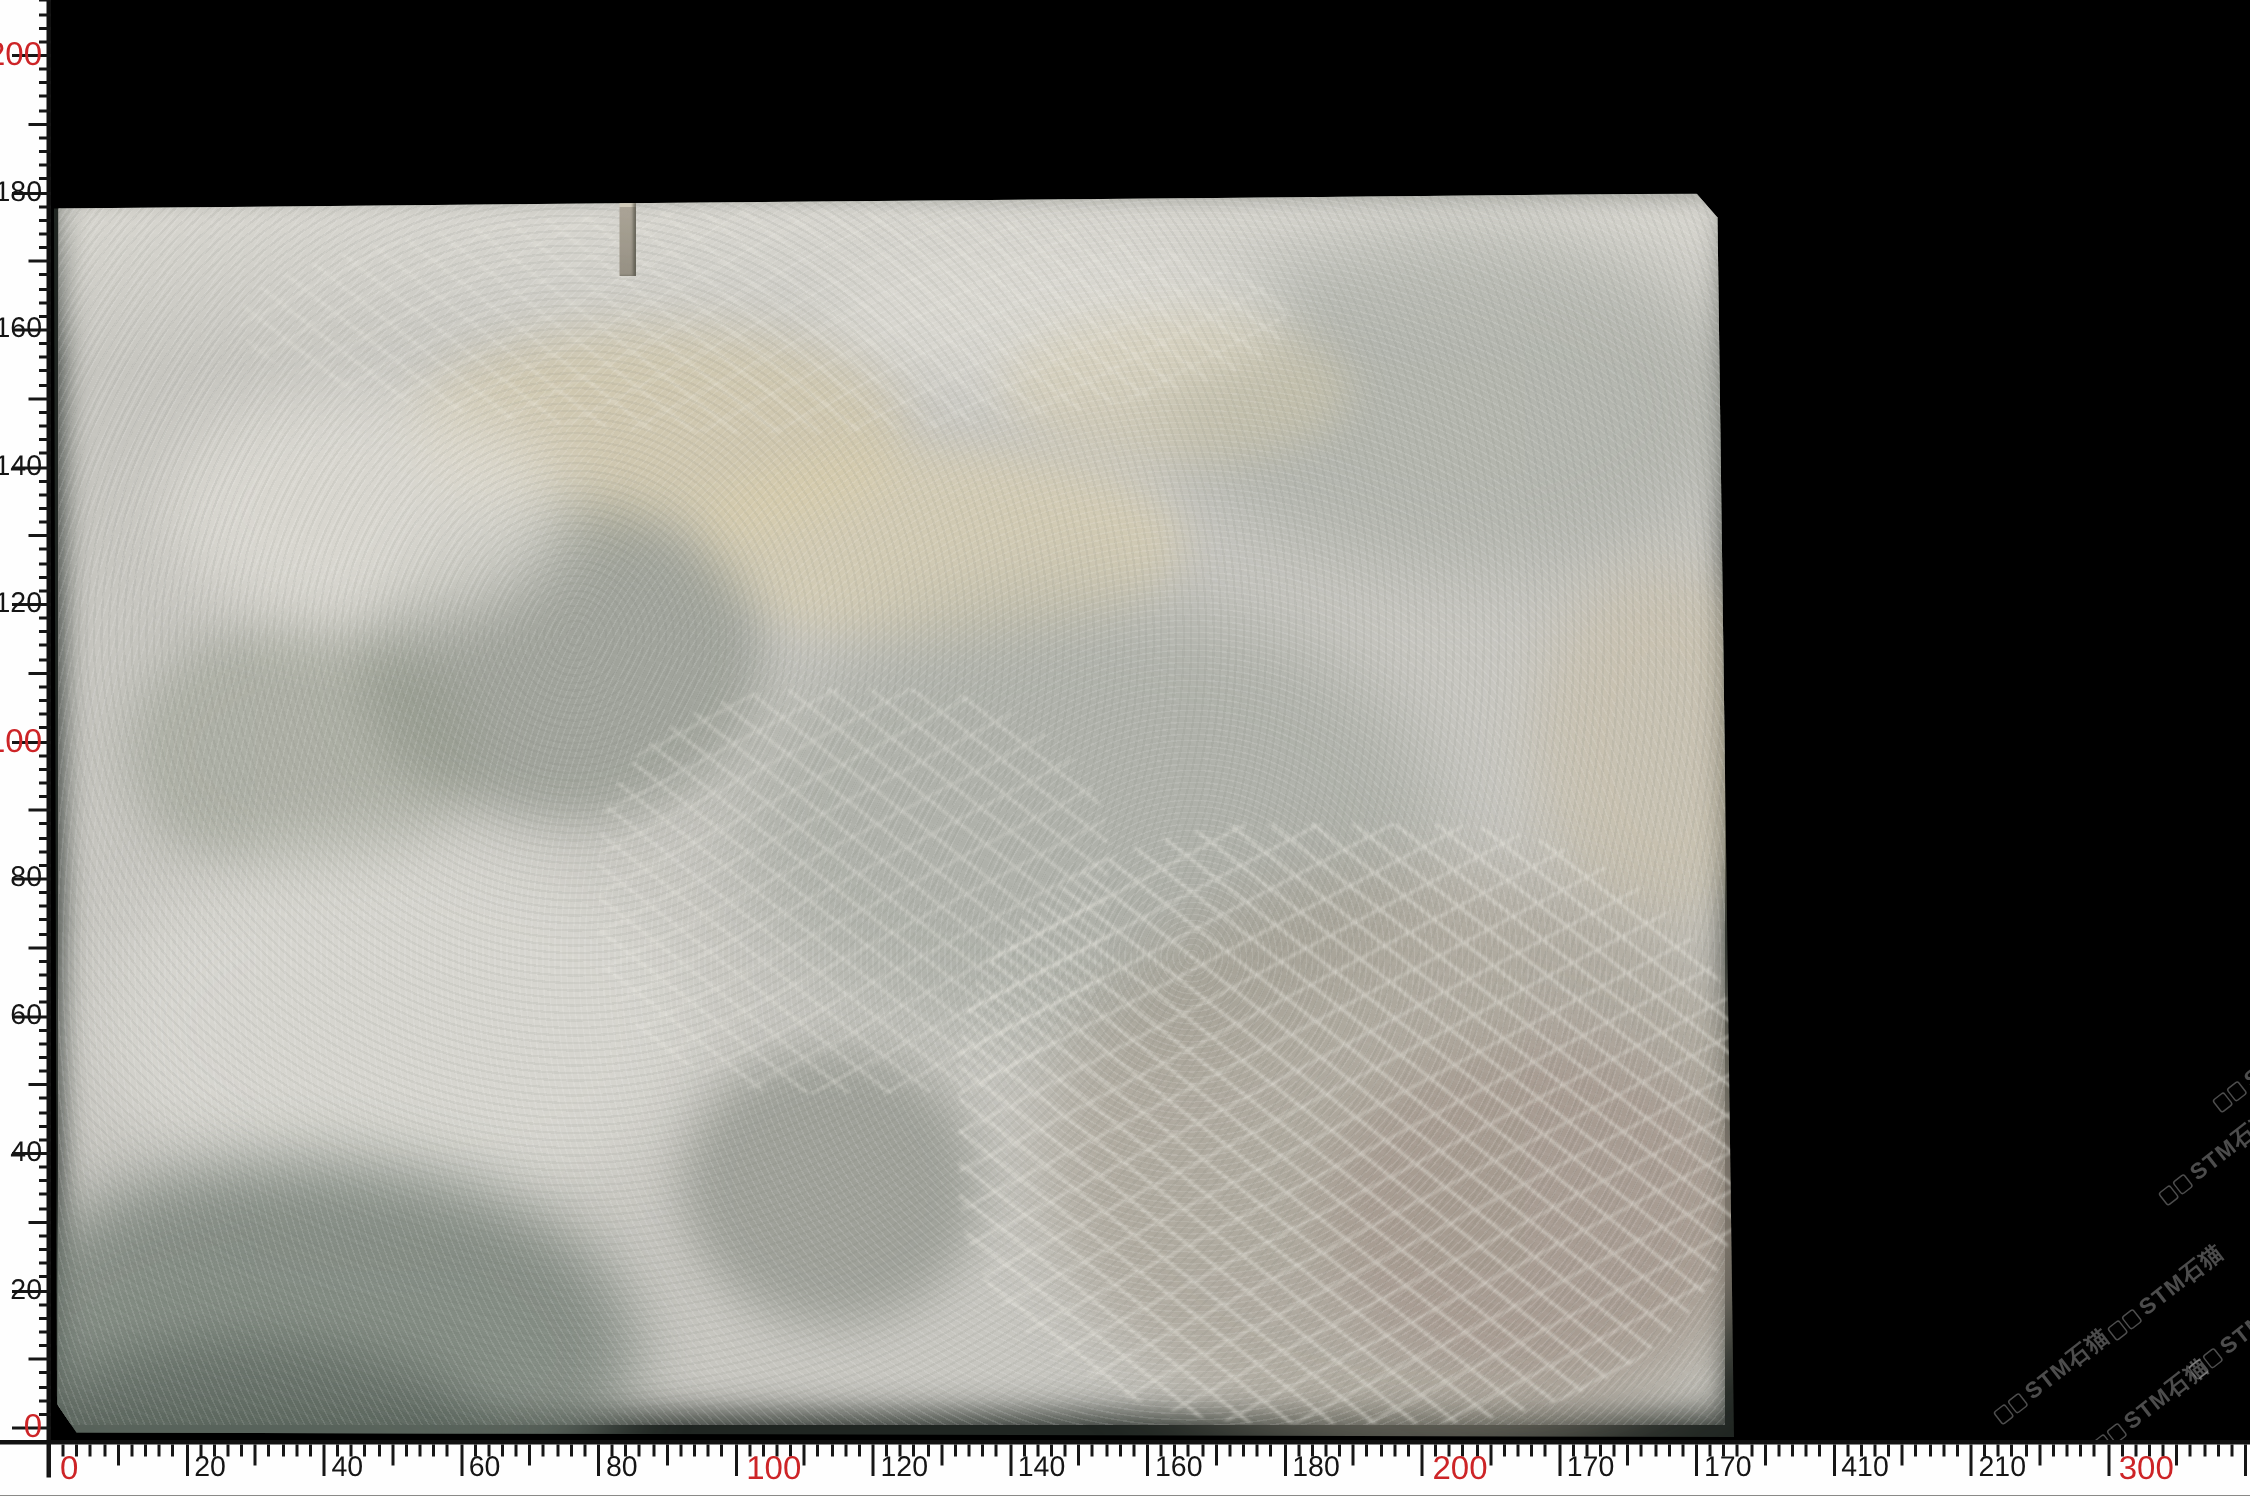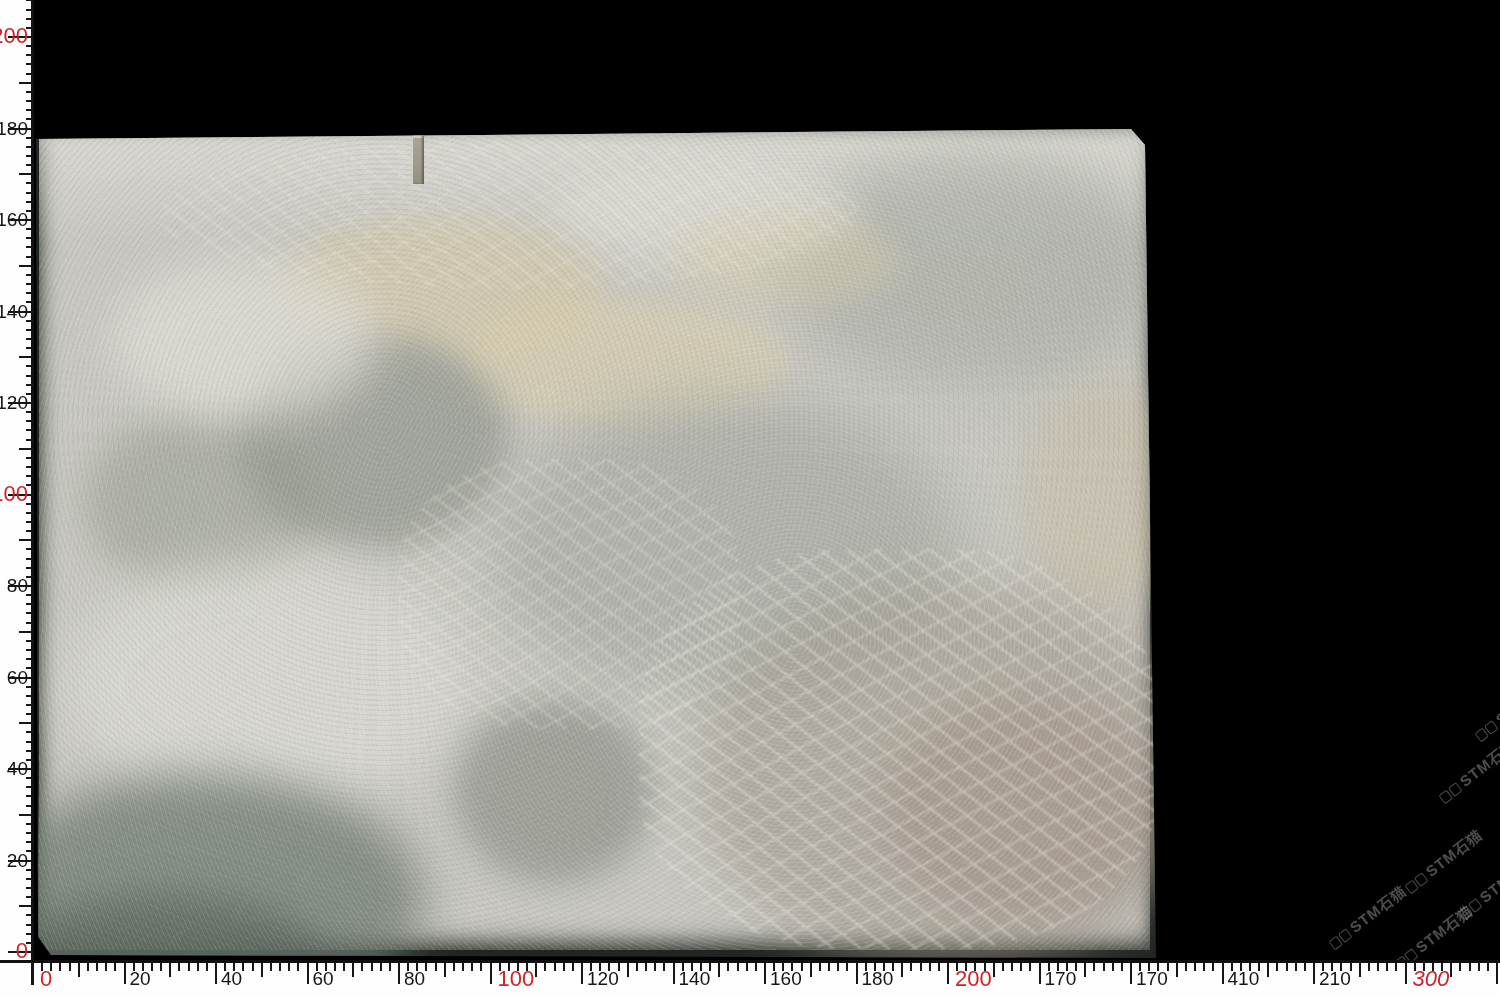--- a/index.html
+++ b/index.html
@@ -457,17 +457,17 @@
         <div class="hlabel red" style="left: 497.5px;">100</div>
         <div class="hlabel" style="left: 587px;">120</div>
         <div class="hlabel" style="left: 678.5px;">140</div>
         <div class="hlabel" style="left: 770px;">160</div>
         <div class="hlabel" style="left: 861.5px;">180</div>
         <div class="hlabel red" style="left: 955px;">200</div>
         <div class="hlabel" style="left: 1044.5px;">170</div>
         <div class="hlabel" style="left: 1136px;">170</div>
         <div class="hlabel" style="left: 1227.5px;">410</div>
         <div class="hlabel" style="left: 1319px;">210</div>
-        <div class="hlabel red" style="left: 1412.5px; font-style: italic;">300</div>
+        <div class="hlabel red" style="left: 1412.5px;">300</div>
       </div>
   </div>
 
 </div>
 
 </body></html>

